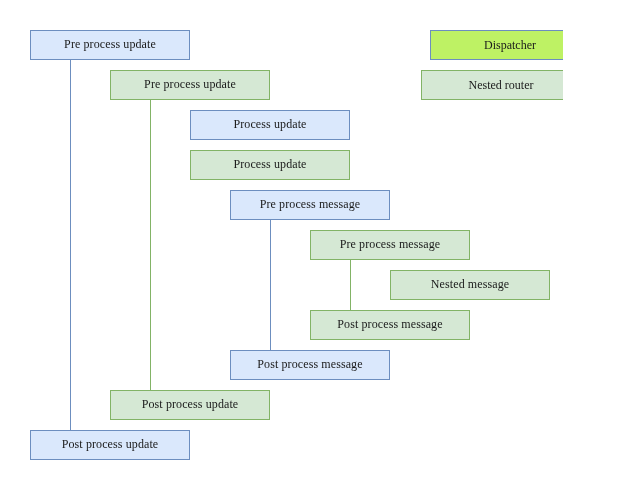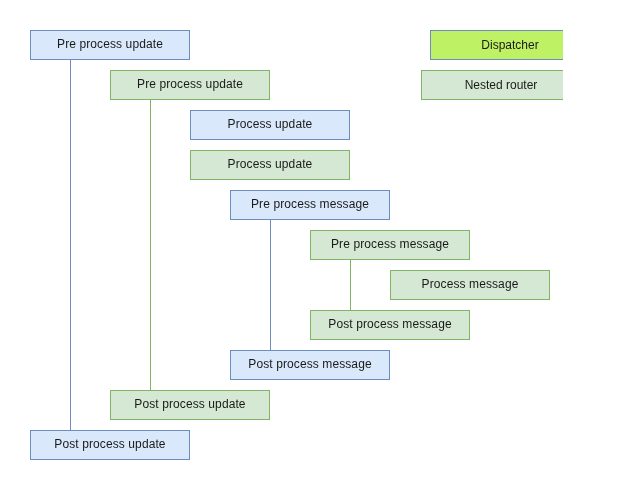--- a/index.html
+++ b/index.html
@@ -9,20 +9,21 @@
   }
   body {
     font-family: "Liberation Sans", sans-serif;
   }
   #canvas {
     position: relative;
     width: 563px;
     height: 491px;
     background: #ffffff;
     overflow: hidden;
+    font-family: Liberation Serif, serif;
   }
   .node {
     position: absolute;
     box-sizing: border-box;
     border: 1px solid #000;
     display: flex;
     align-items: center;
     justify-content: center;
     font-size: 12px;
     line-height: 1.1;
@@ -92,21 +93,21 @@
       <div class="node router" style="left: 190px; top: 150px; width: 160px; height: 30px;">
         <span>Process update</span>
       </div>
       <div class="node dispatcher" style="left: 230px; top: 190px; width: 160px; height: 30px;">
         <span>Pre process message</span>
       </div>
       <div class="node router" style="left: 310px; top: 230px; width: 160px; height: 30px;">
         <span>Pre process message</span>
       </div>
       <div class="node router" style="left: 390px; top: 270px; width: 160px; height: 30px;">
-        <span>Process message</span>
+        <span>Nested message</span>
       </div>
       <div class="node router" style="left: 310px; top: 310px; width: 160px; height: 30px;">
         <span>Post process message</span>
       </div>
       <div class="node dispatcher" style="left: 230px; top: 350px; width: 160px; height: 30px;">
         <span>Post process message</span>
       </div>
       <div class="node router" style="left: 110px; top: 390px; width: 160px; height: 30px;">
         <span>Post process update</span>
       </div>

